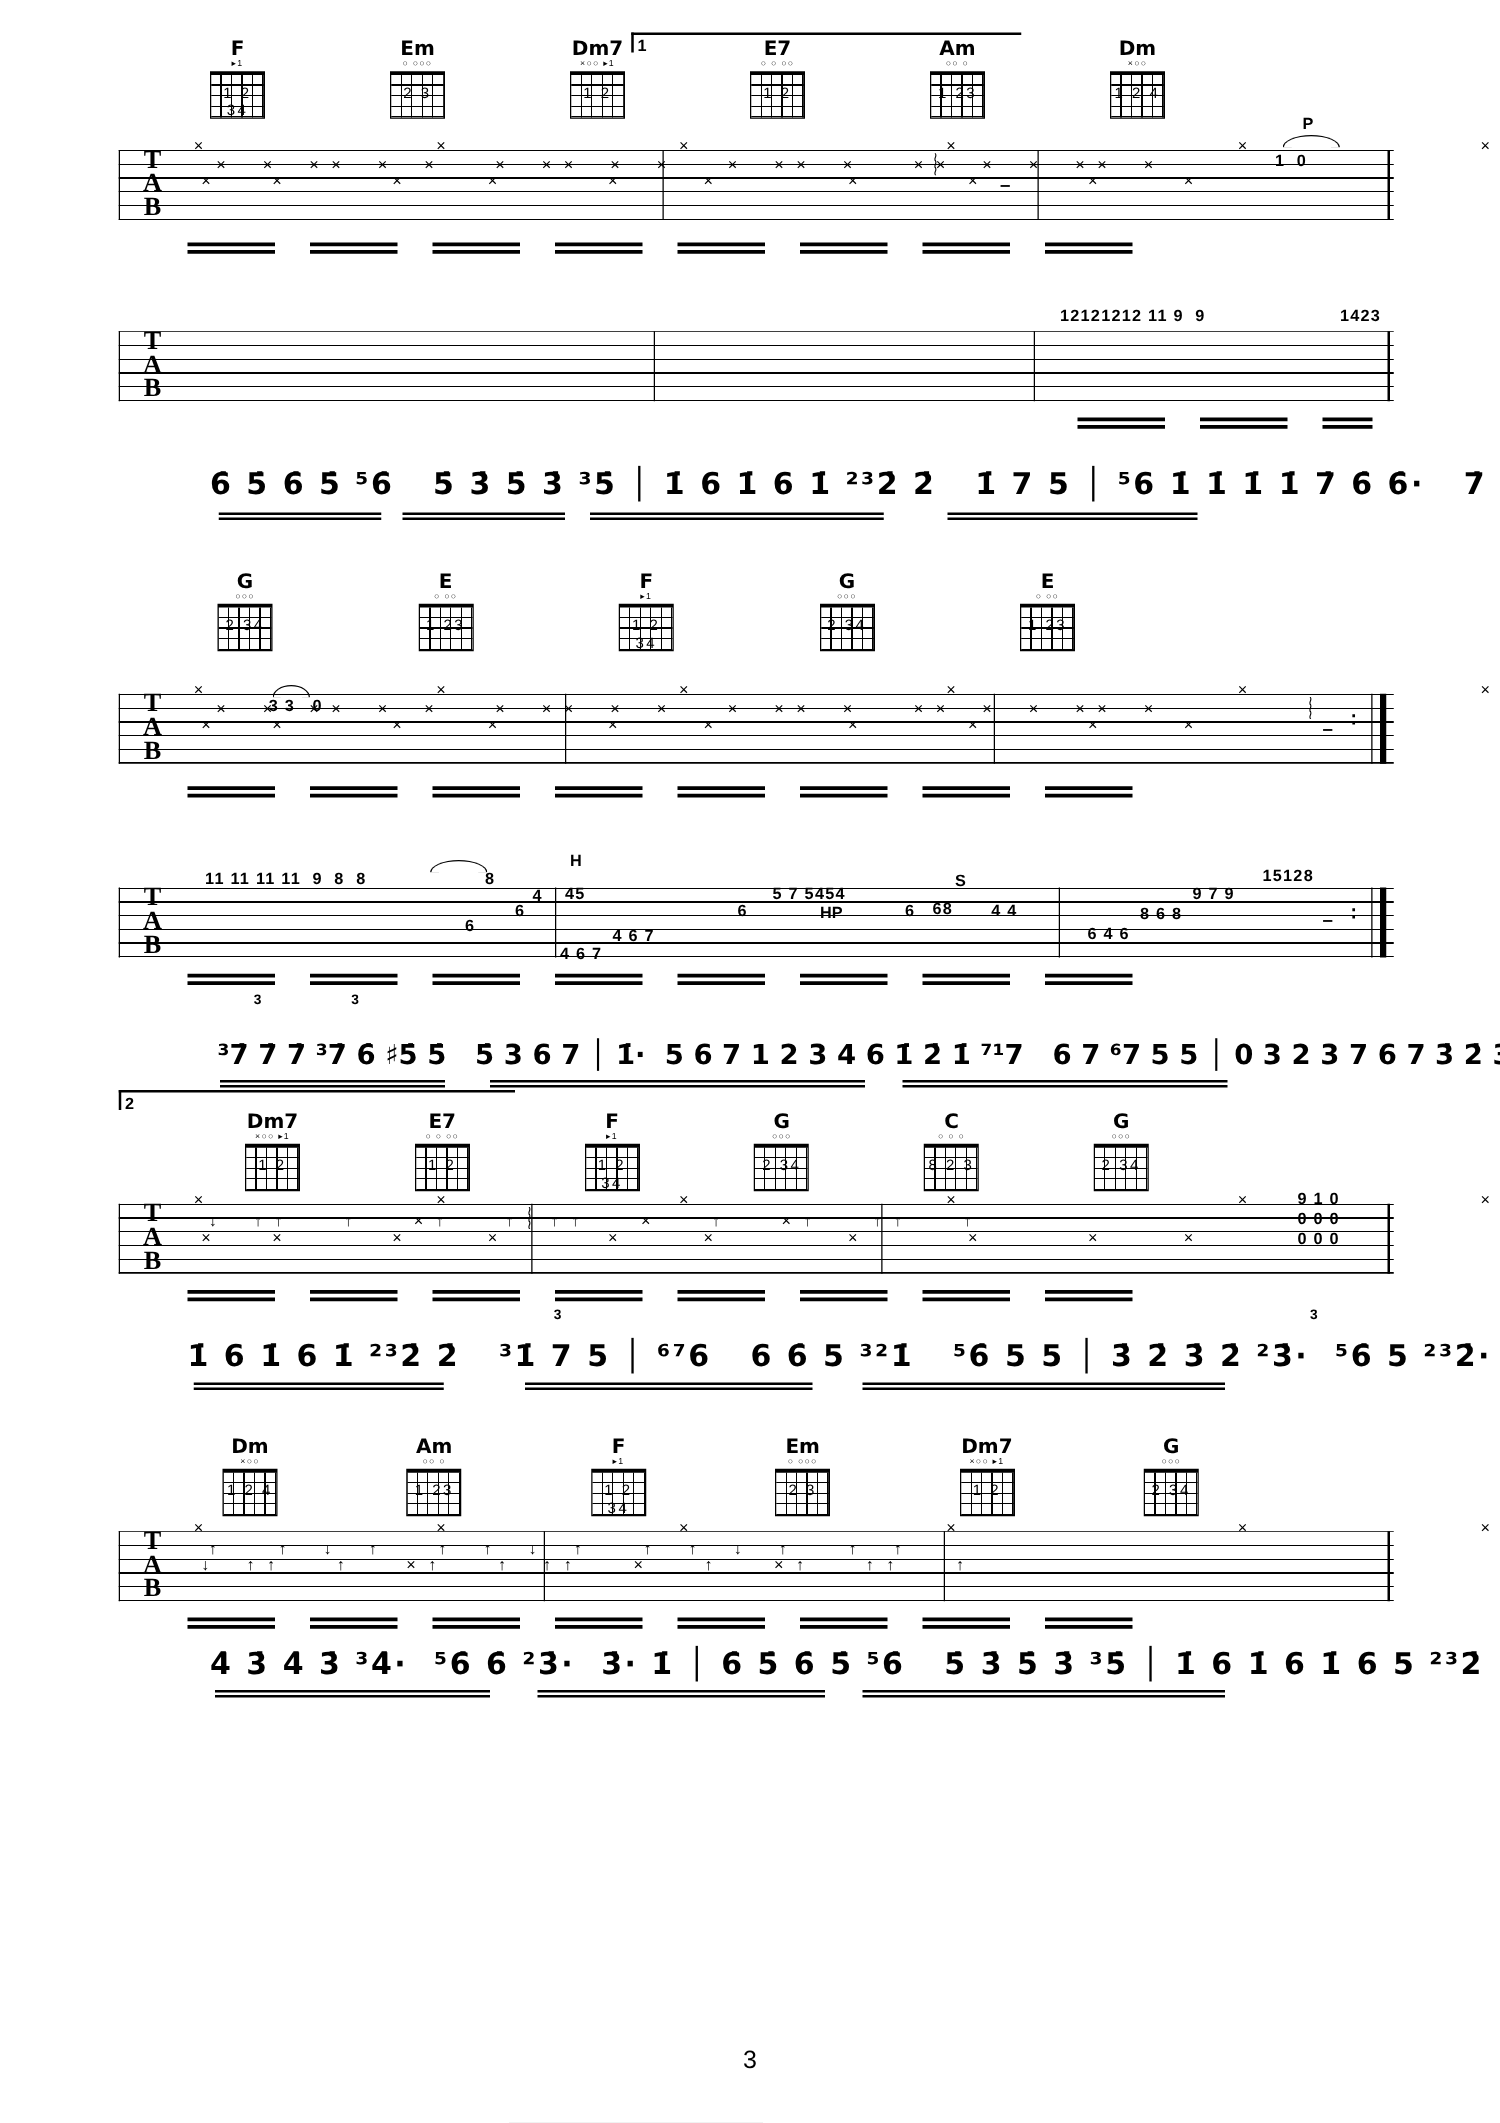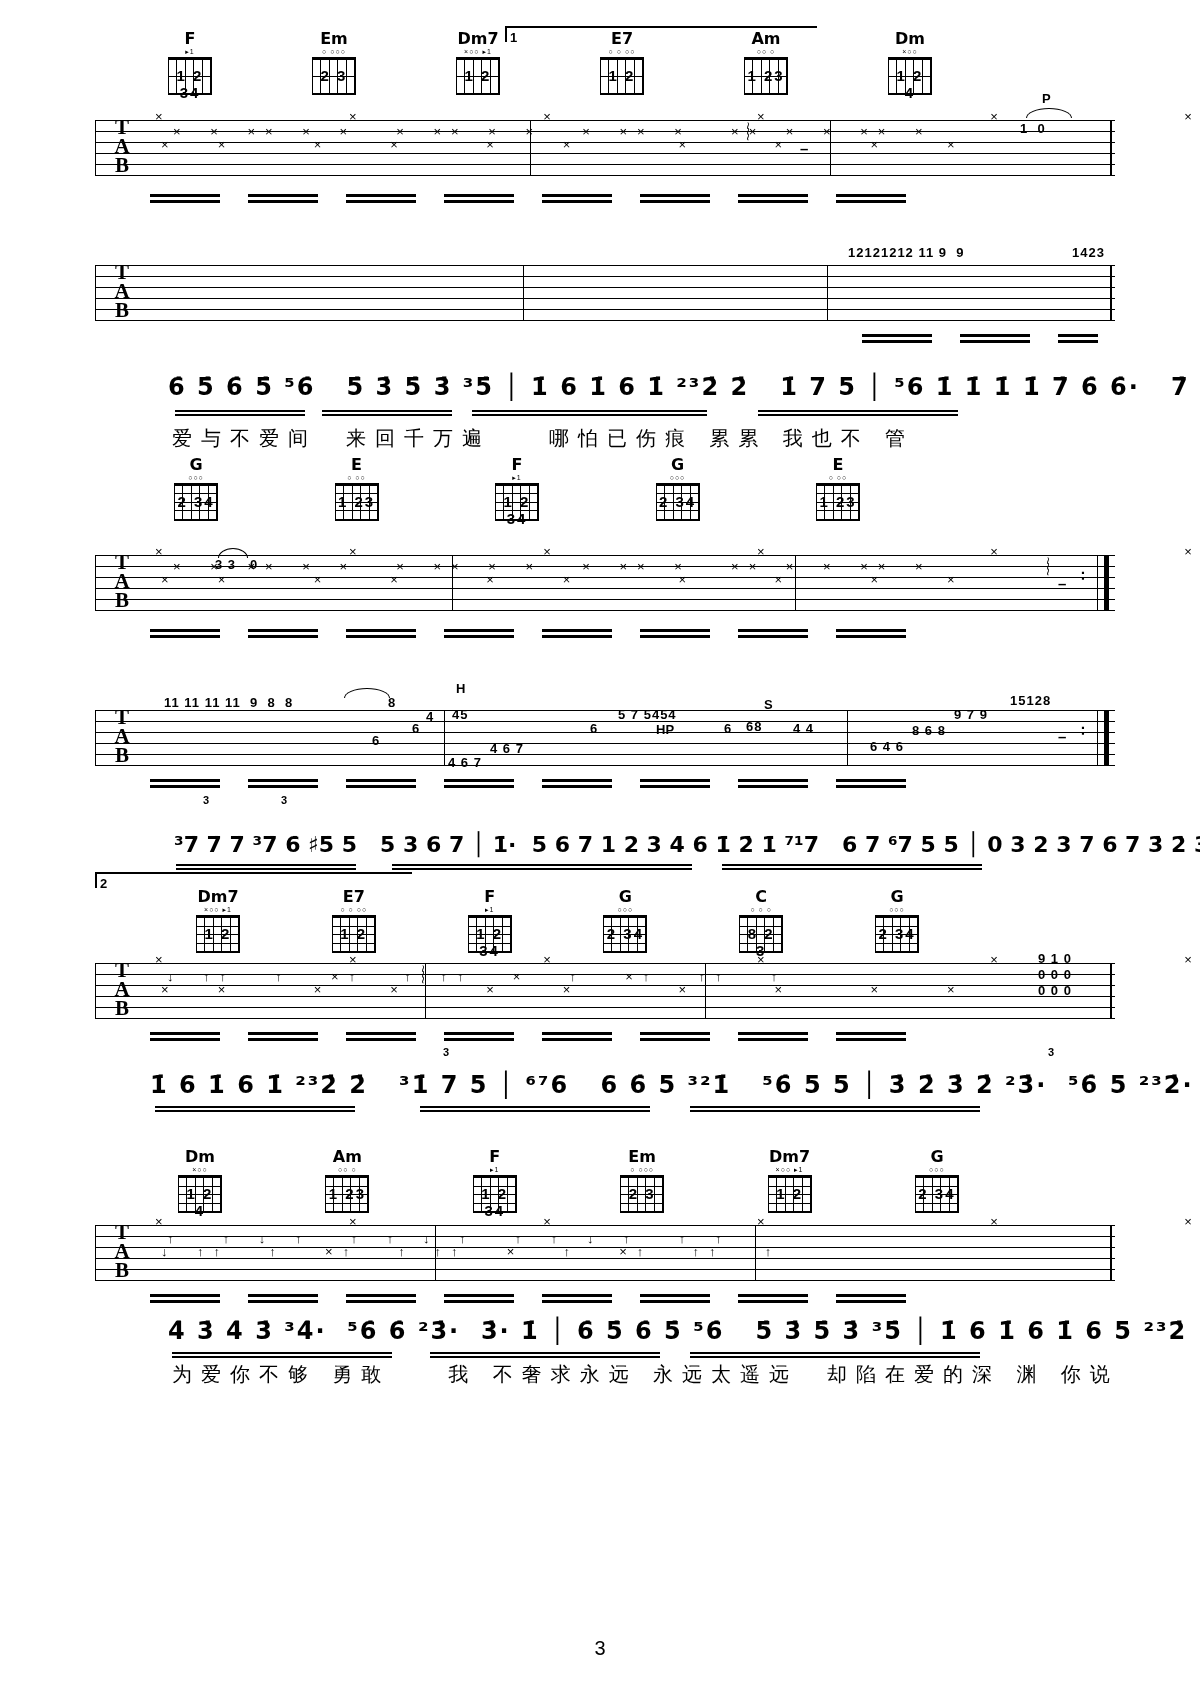--- a/index.html
+++ b/index.html
@@ -37,21 +37,21 @@
   .chord-row{position:absolute;display:flex;justify-content:space-between}
   .chord{width:58px;text-align:center}
   .cname{font-family:"DejaVu Sans",sans-serif;font-size:16px;font-weight:bold;line-height:18px}
   .ctop{font-size:7px;height:8px;line-height:8px;letter-spacing:1px;white-space:pre}
   .cgrid{position:relative;width:42px;height:34px;margin:1px auto 0;
          border:1px solid #000;border-top-width:3px;
          background-image:
            repeating-linear-gradient(to right,transparent 0,transparent 7.4px,#000 7.4px,#000 8.4px),
            repeating-linear-gradient(to bottom,transparent 0,transparent 7.5px,#000 7.5px,#000 8.5px)}
   .cfing{position:absolute;top:7px;left:0;right:0;text-align:center;
-         font-size:15px;font-weight:bold;letter-spacing:2px}
+         font-size:12px;font-weight:normal;letter-spacing:2px}
 
   
   .jp{position:absolute;font-family:"DejaVu Sans",sans-serif;font-weight:600;
       font-size:24px;letter-spacing:2px;white-space:pre;line-height:30px}
   .jp.small{font-size:22px;letter-spacing:0}
   .uline{position:absolute;height:2px;background:#000;box-shadow:0 4px 0 #000}
   .lyr{position:absolute;font-size:20px;letter-spacing:9px;white-space:pre;
        font-family:"DejaVu Sans",sans-serif;line-height:24px}
 
   .pagenum{position:absolute;left:0;right:0;bottom:38px;text-align:center;font-size:20px}
@@ -158,21 +158,20 @@
     <div class="bm"></div>
       <div class="bm"></div>
       <div class="bm" style="width:40px"></div>
   </div>
 
   <div class="jp" style="left:168px;top:372px">6̇ 5̇ 6̇ 5̇ ⁵6̇   5̇ 3̇ 5̇ 3̇ ³5̇ │ 1̇ 6 1̇ 6 1̇ ²³2̇ 2̇   1̇ 7 5 │ ⁵6 1̇ 1̇ 1̇ 1̇ 7̇ 6̇ 6̇·   7̇ 1̇ │</div>
   <div class="uline" style="left:175px;top:410px;width:130px"></div>
   <div class="uline" style="left:322px;top:410px;width:130px"></div>
   <div class="uline" style="left:472px;top:410px;width:235px"></div>
   <div class="uline" style="left:758px;top:410px;width:200px"></div>
-  <div class="lyr" style="left:172px;top:426px">爱与不爱间　来回千万遍　　哪怕已伤痕 累累 我也不 管</div>
 
   <div class="chord-row" style="left:167px;top:456px;width:700px">
     <div class="chord">
       <div class="cname">G</div>
       <div class="ctop">○○○</div>
       <div class="cgrid">
           <span class="cfing">2 34</span>
         </div>
     </div>
     <div class="chord">
@@ -441,17 +440,16 @@
     <div class="bm"></div>
       <div class="bm"></div>
       <div class="bm"></div>
       <div class="bm"></div>
   </div>
 
   <div class="jp" style="left:168px;top:1296px;top:1316px">4̇ 3̇ 4̇ 3̇ ³4̇·  ⁵6̇ 6̇ ²3̇·  3̇· 1̇ │ 6̇ 5̇ 6̇ 5̇ ⁵6̇   5̇ 3̇ 5̇ 3̇ ³5̇ │ 1̇ 6 1̇ 6 1̇ 6 5 ²³2̇   1̇ 2̇ │</div>
   <div class="uline" style="left:172px;top:1352px;width:220px"></div>
   <div class="uline" style="left:430px;top:1352px;width:230px"></div>
   <div class="uline" style="left:690px;top:1352px;width:290px"></div>
-  <div class="lyr" style="left:172px;top:1362px">为爱你不够 勇敢　　我 不奢求永远 永远太遥远　却陷在爱的深 渊 你说</div>
 
   <div class="pagenum">3</div>
 
 </div>
 
 </body></html>

